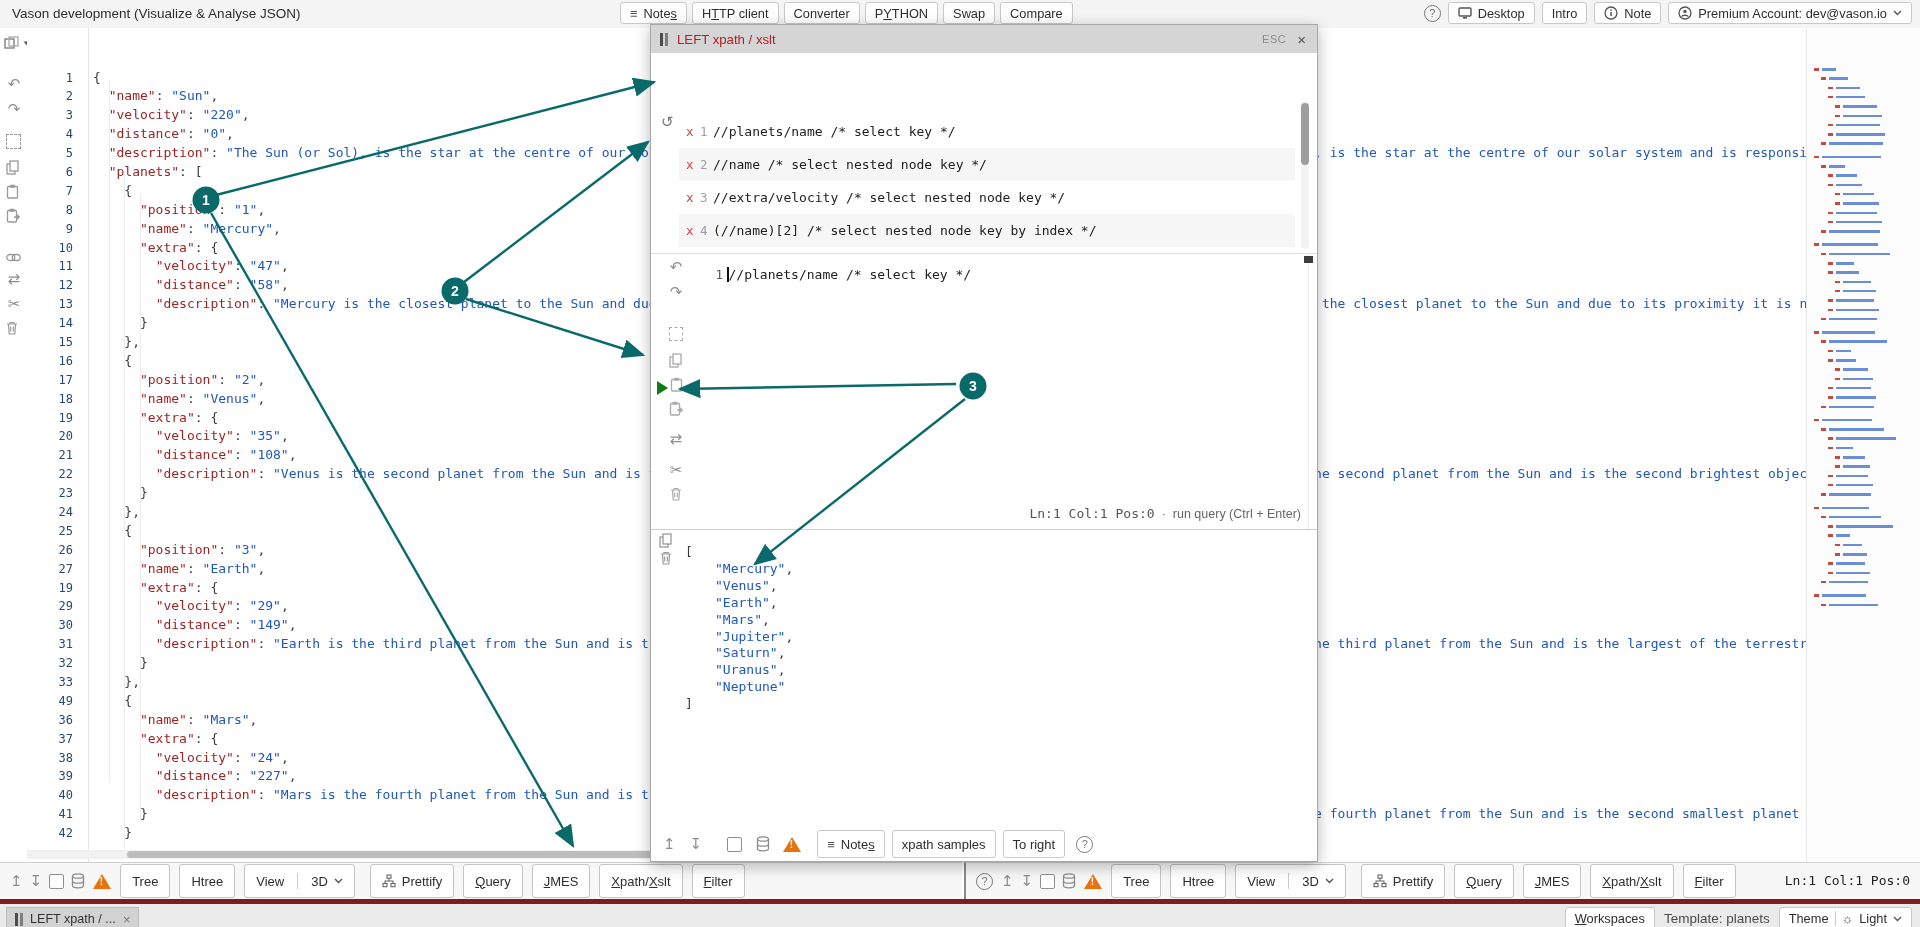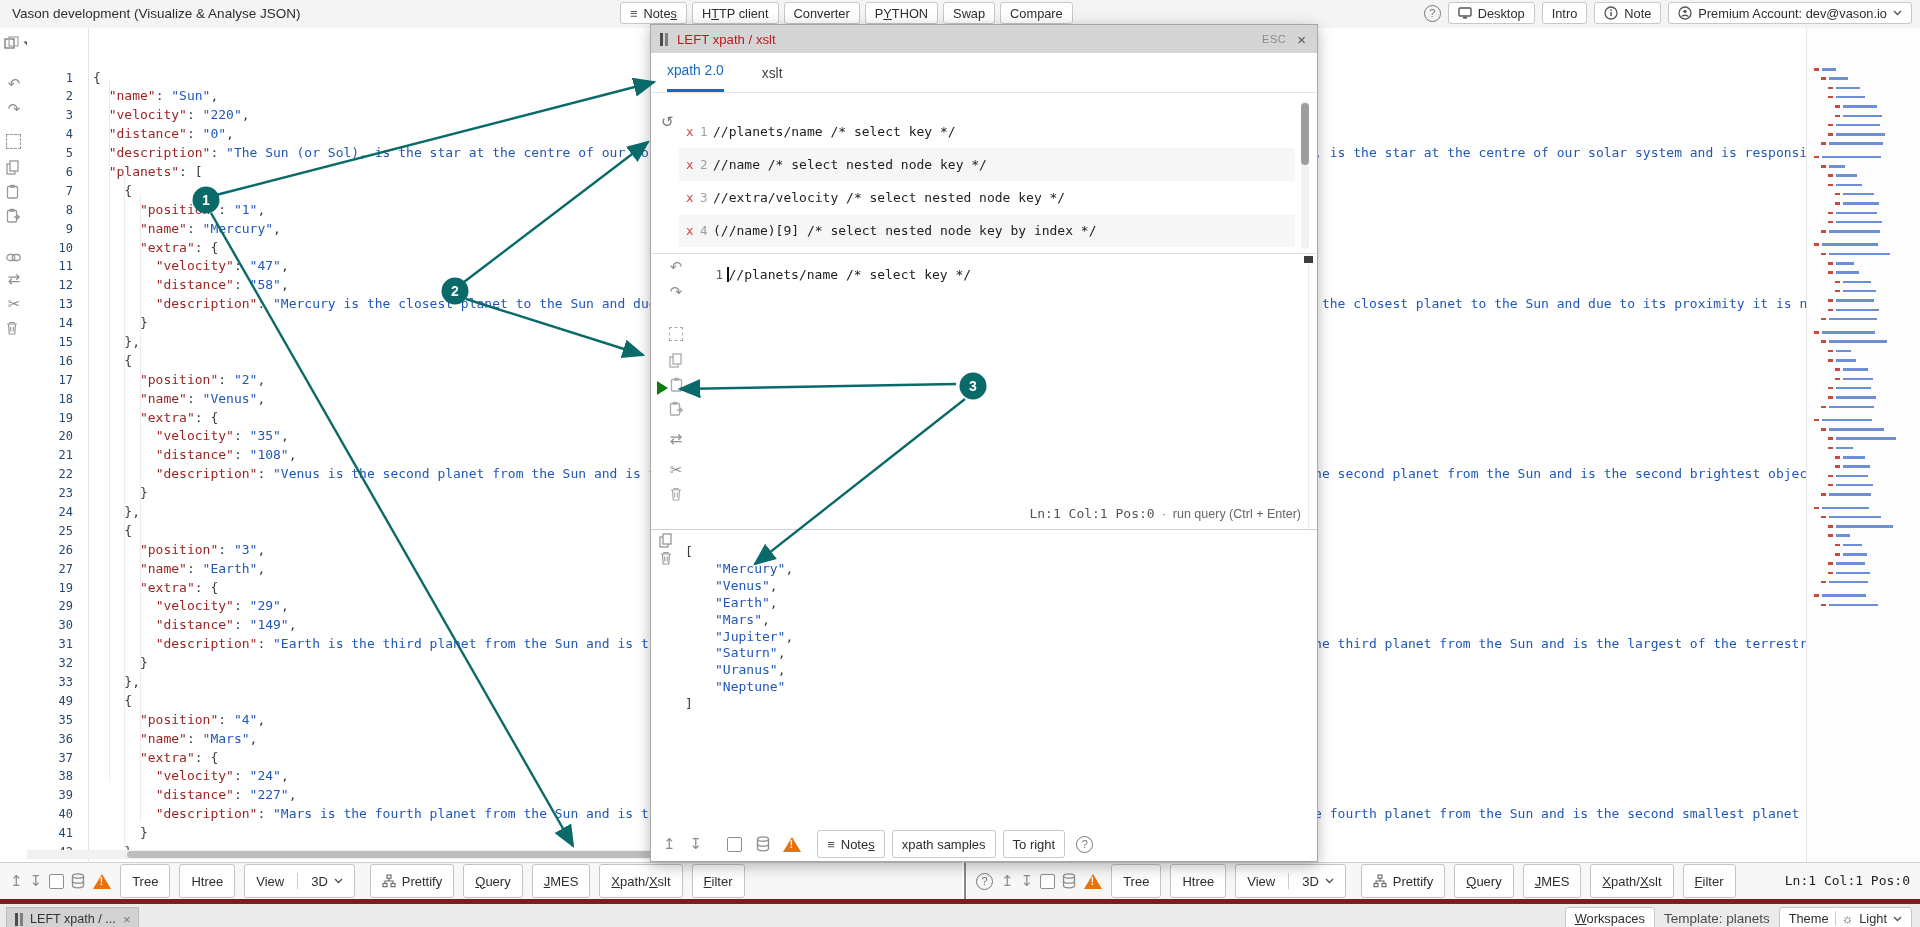--- a/index.html
+++ b/index.html
@@ -244,21 +244,20 @@
         <div class="ed-line"><span class="ln">25</span><span class="code"><span class="tk-p">    {</span></span></div>
         <div class="ed-line"><span class="ln">26</span><span class="code"><span class="tk-p">      </span><span class="tk-k">"position"</span><span class="tk-p">: </span><span class="tk-s">"3"</span><span class="tk-p">,</span></span></div>
         <div class="ed-line"><span class="ln">27</span><span class="code"><span class="tk-p">      </span><span class="tk-k">"name"</span><span class="tk-p">: </span><span class="tk-s">"Earth"</span><span class="tk-p">,</span></span></div>
         <div class="ed-line"><span class="ln">19</span><span class="code"><span class="tk-p">      </span><span class="tk-k">"extra"</span><span class="tk-p">: {</span></span></div>
         <div class="ed-line"><span class="ln">29</span><span class="code"><span class="tk-p">        </span><span class="tk-k">"velocity"</span><span class="tk-p">: </span><span class="tk-s">"29"</span><span class="tk-p">,</span></span></div>
         <div class="ed-line"><span class="ln">30</span><span class="code"><span class="tk-p">        </span><span class="tk-k">"distance"</span><span class="tk-p">: </span><span class="tk-s">"149"</span><span class="tk-p">,</span></span></div>
         <div class="ed-line"><span class="ln">31</span><span class="code"><span class="tk-p">        </span><span class="tk-k">"description"</span><span class="tk-p">: </span><span class="tk-s">"Earth is the third planet from the Sun and is the largest of the terrestrial planets in the solar system"</span></span></div>
         <div class="ed-line"><span class="ln">32</span><span class="code"><span class="tk-p">      }</span></span></div>
         <div class="ed-line"><span class="ln">33</span><span class="code"><span class="tk-p">    },</span></span></div>
         <div class="ed-line"><span class="ln">49</span><span class="code"><span class="tk-p">    {</span></span></div>
-        <div class="ed-line"><span class="ln">35</span><span class="code"><span class="tk-p">      </span><span class="tk-k">"position"</span><span class="tk-p">: </span><span class="tk-s">"4"</span><span class="tk-p">,</span></span></div>
         <div class="ed-line"><span class="ln">36</span><span class="code"><span class="tk-p">      </span><span class="tk-k">"name"</span><span class="tk-p">: </span><span class="tk-s">"Mars"</span><span class="tk-p">,</span></span></div>
         <div class="ed-line"><span class="ln">37</span><span class="code"><span class="tk-p">      </span><span class="tk-k">"extra"</span><span class="tk-p">: {</span></span></div>
         <div class="ed-line"><span class="ln">38</span><span class="code"><span class="tk-p">        </span><span class="tk-k">"velocity"</span><span class="tk-p">: </span><span class="tk-s">"24"</span><span class="tk-p">,</span></span></div>
         <div class="ed-line"><span class="ln">39</span><span class="code"><span class="tk-p">        </span><span class="tk-k">"distance"</span><span class="tk-p">: </span><span class="tk-s">"227"</span><span class="tk-p">,</span></span></div>
         <div class="ed-line"><span class="ln">40</span><span class="code"><span class="tk-p">        </span><span class="tk-k">"description"</span><span class="tk-p">: </span><span class="tk-s">"Mars is the fourth planet from the Sun and is the second smallest planet in the solar system"</span></span></div>
         <div class="ed-line"><span class="ln">41</span><span class="code"><span class="tk-p">      }</span></span></div>
         <div class="ed-line"><span class="ln">42</span><span class="code"><span class="tk-p">    }</span></span></div>
       </div>
     <div class="hscroll">
         <span class="thumb"></span>
@@ -669,24 +668,20 @@
   <div class="modal">
     <div class="m-header">
       <span class="dragbars">
           <b></b>
           <b></b>
         </span>
       <span class="m-title">LEFT xpath / xslt</span>
       <span class="m-esc">ESC</span>
       <span class="m-close">×</span>
     </div>
-    <div class="m-tabs">
-      <span class="m-tab active">xpath 2.0</span>
-      <span class="m-tab">xslt</span>
-    </div>
 
     <span class="hist-icon">↺</span>
     <div class="samples" id="sample-list">
         <div class="sample-row">
           <span class="sample-x">x</span>
           <span class="sample-n">1</span>
           <span class="sample-q">//planets/name /* select key */</span>
         </div>
         <div class="sample-row alt">
           <span class="sample-x">x</span>
@@ -694,21 +689,21 @@
           <span class="sample-q">//name /* select nested node key */</span>
         </div>
         <div class="sample-row">
           <span class="sample-x">x</span>
           <span class="sample-n">3</span>
           <span class="sample-q">//extra/velocity /* select nested node key */</span>
         </div>
         <div class="sample-row alt">
           <span class="sample-x">x</span>
           <span class="sample-n">4</span>
-          <span class="sample-q">(//name)[9] /* select nested node key by index */</span>
+          <span class="sample-q">(//name)[2] /* select nested node key by index */</span>
         </div>
       </div>
     <div class="samples-scroll">
         <span class="thumb"></span>
       </div>
 
     <div class="q-editor-border"></div>
     <div class="q-editor-right"></div>
     <div class="q-scroll-thumb"></div>
 

